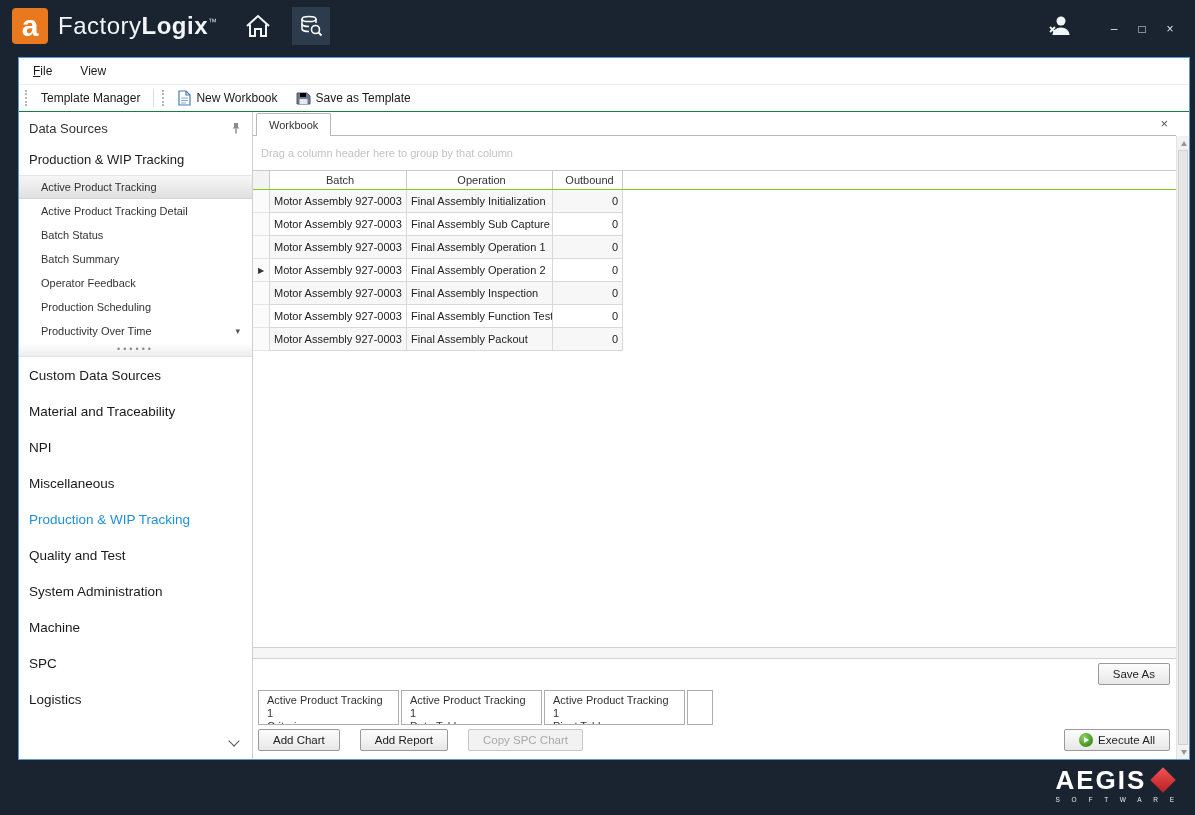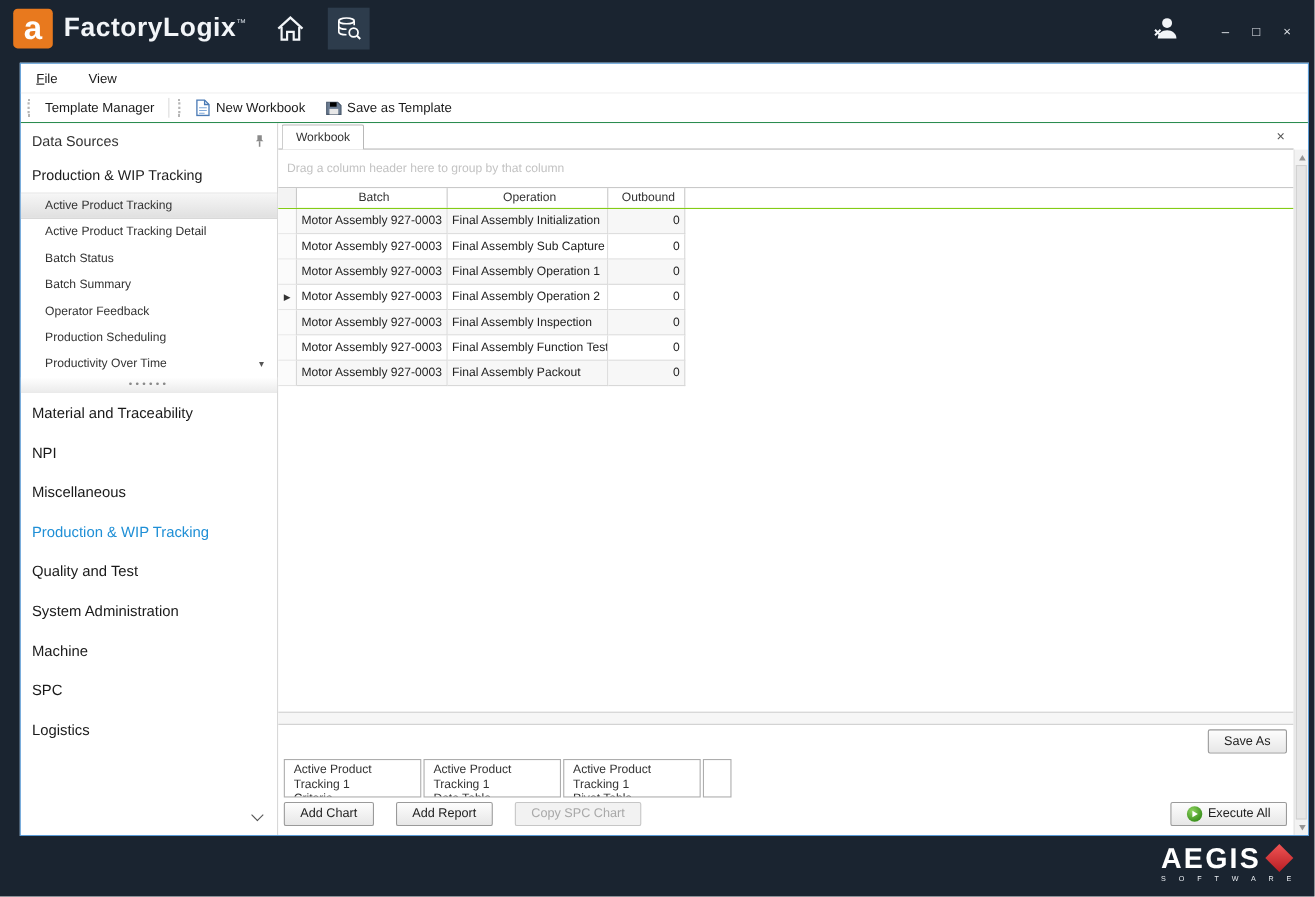--- a/index.html
+++ b/index.html
@@ -4,21 +4,21 @@
 <style>
   * { margin:0; padding:0; box-sizing:border-box; }
   html,body { width:1195px; height:815px; overflow:hidden; }
   body { background:#1a2430; font-family:"Liberation Sans", sans-serif; position:relative; }
 
   
   .titlebar { position:absolute; left:0; top:0; width:1195px; height:52px; display:flex; align-items:center; }
   .app-logo { width:36px; height:36px; margin-left:12px; background:#e8791e; border-radius:4px;
               color:#fff; font-size:30px; font-weight:bold; display:flex; align-items:center; justify-content:center; }
   .brand { margin-left:10px; font-size:24px; color:#f2f5f8; letter-spacing:0.5px; white-space:nowrap; }
-  .brand .b1 { font-weight:bold; }
+  .brand .b1 { font-weight:normal; }
   .brand .b2 { font-weight:bold; }
   .brand .tm { font-size:9px; vertical-align:super; color:#cfd6dd; }
   .tb-icon { margin-left:26px; display:flex; align-items:center; justify-content:center; cursor:pointer; }
   .db-tile { width:38px; height:38px; margin-left:20px; background:#2d3c4c; display:flex; align-items:center; justify-content:center; cursor:pointer; }
   .tb-spacer { flex:1; }
   .user-btn { margin-right:34px; cursor:pointer; display:flex; align-items:center; }
   .win-controls { display:flex; gap:14px; margin-right:18px; margin-top:6px; }
   .win-btn { color:#dfe3e8; font-size:12px; line-height:12px; width:14px; text-align:center; cursor:pointer; }
 
   
@@ -82,21 +82,21 @@
   .fillspace { flex:1; }
   .splitter { height:12px; border-top:1px solid #d0d0d0; border-bottom:1px solid #d0d0d0; background:#f6f6f6; }
 
   .saveas-row { height:30px; display:flex; align-items:center; justify-content:flex-end; padding-right:6px; }
   .btn { height:22px; padding:0 14px; font-size:11.5px; color:#222;
          background:linear-gradient(#fdfdfd,#e7e7e7); border:1px solid #9a9a9a; border-radius:2px;
          display:inline-flex; align-items:center; justify-content:center; gap:5px; cursor:pointer; white-space:nowrap;text-align:right; }
   .btn.disabled { color:#a8a8a8; background:#f2f2f2; border-color:#c6c6c6; cursor:default; }
 
   .bottom-tabs { height:36px; display:flex; align-items:stretch; padding-left:5px; padding-top:1px; }
-  .btab { width:125px; border:1px solid #adadad; margin-right:2px; padding:3px 8px; font-size:11px;
+  .btab { width:141px; border:1px solid #adadad; margin-right:2px; padding:3px 8px; font-size:11px;
           color:#333; line-height:13px; background:#fff; cursor:pointer; overflow:hidden; }
   .btab.stub { width:26px; }
 
   .bottom-buttons { height:34px; display:flex; align-items:center; padding:0 6px 4px 5px; gap:20px; }
   .bb-spacer { flex:1; }
   .exec-icon { width:14px; height:14px; border-radius:50%;
                background:radial-gradient(circle at 35% 30%, #8cd15e, #3f9420 70%); position:relative; }
   .exec-icon::after { content:""; position:absolute; left:5px; top:4px; border-left:5px solid #fff;
                       border-top:3px solid transparent; border-bottom:3px solid transparent; }
 
@@ -236,20 +236,23 @@
         </div>
       <div class="sb-item">
         <span>Productivity Over Time</span>
         <span class="dd">▾</span>
       </div>
 
       <div class="sb-dots">••••••</div>
 
       <div class="sb-cats">
         <div class="sb-cat">
+            <span>Custom Data Sources</span>
+          </div>
+        <div class="sb-cat">
             <span>Material and Traceability</span>
           </div>
         <div class="sb-cat">
             <span>NPI</span>
           </div>
         <div class="sb-cat">
             <span>Miscellaneous</span>
           </div>
         <div class="sb-cat active">
             <span>Production &amp; WIP Tracking</span>

